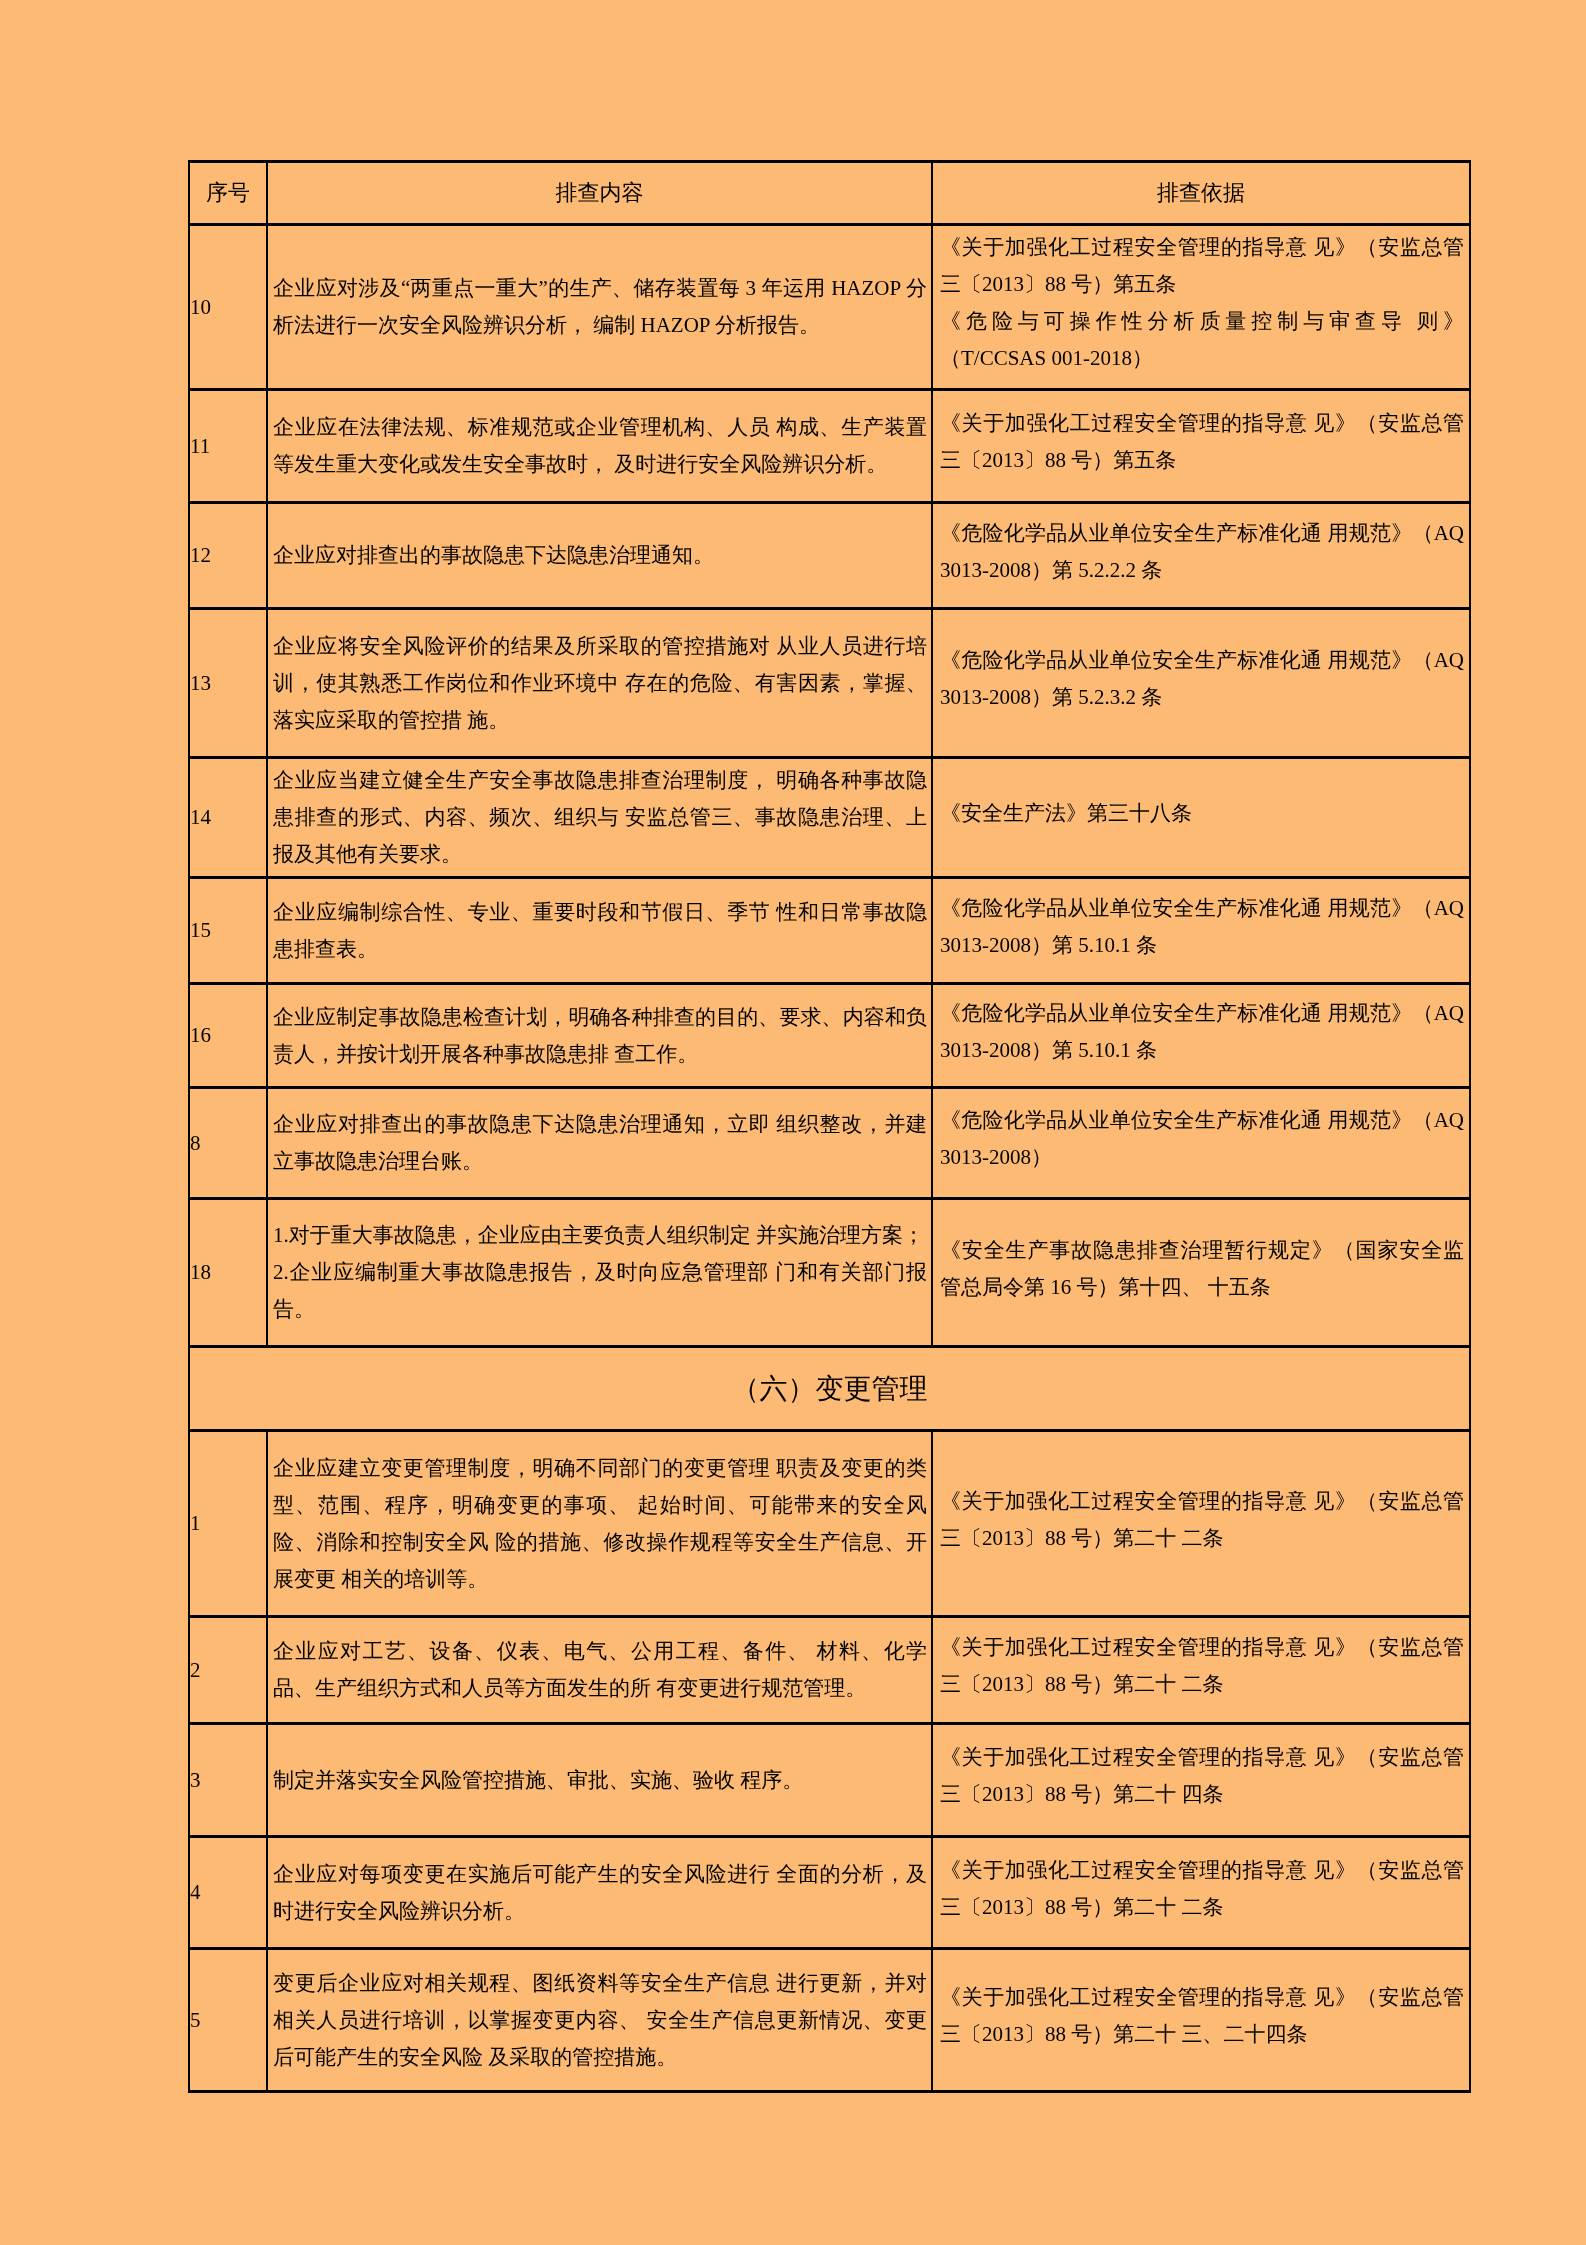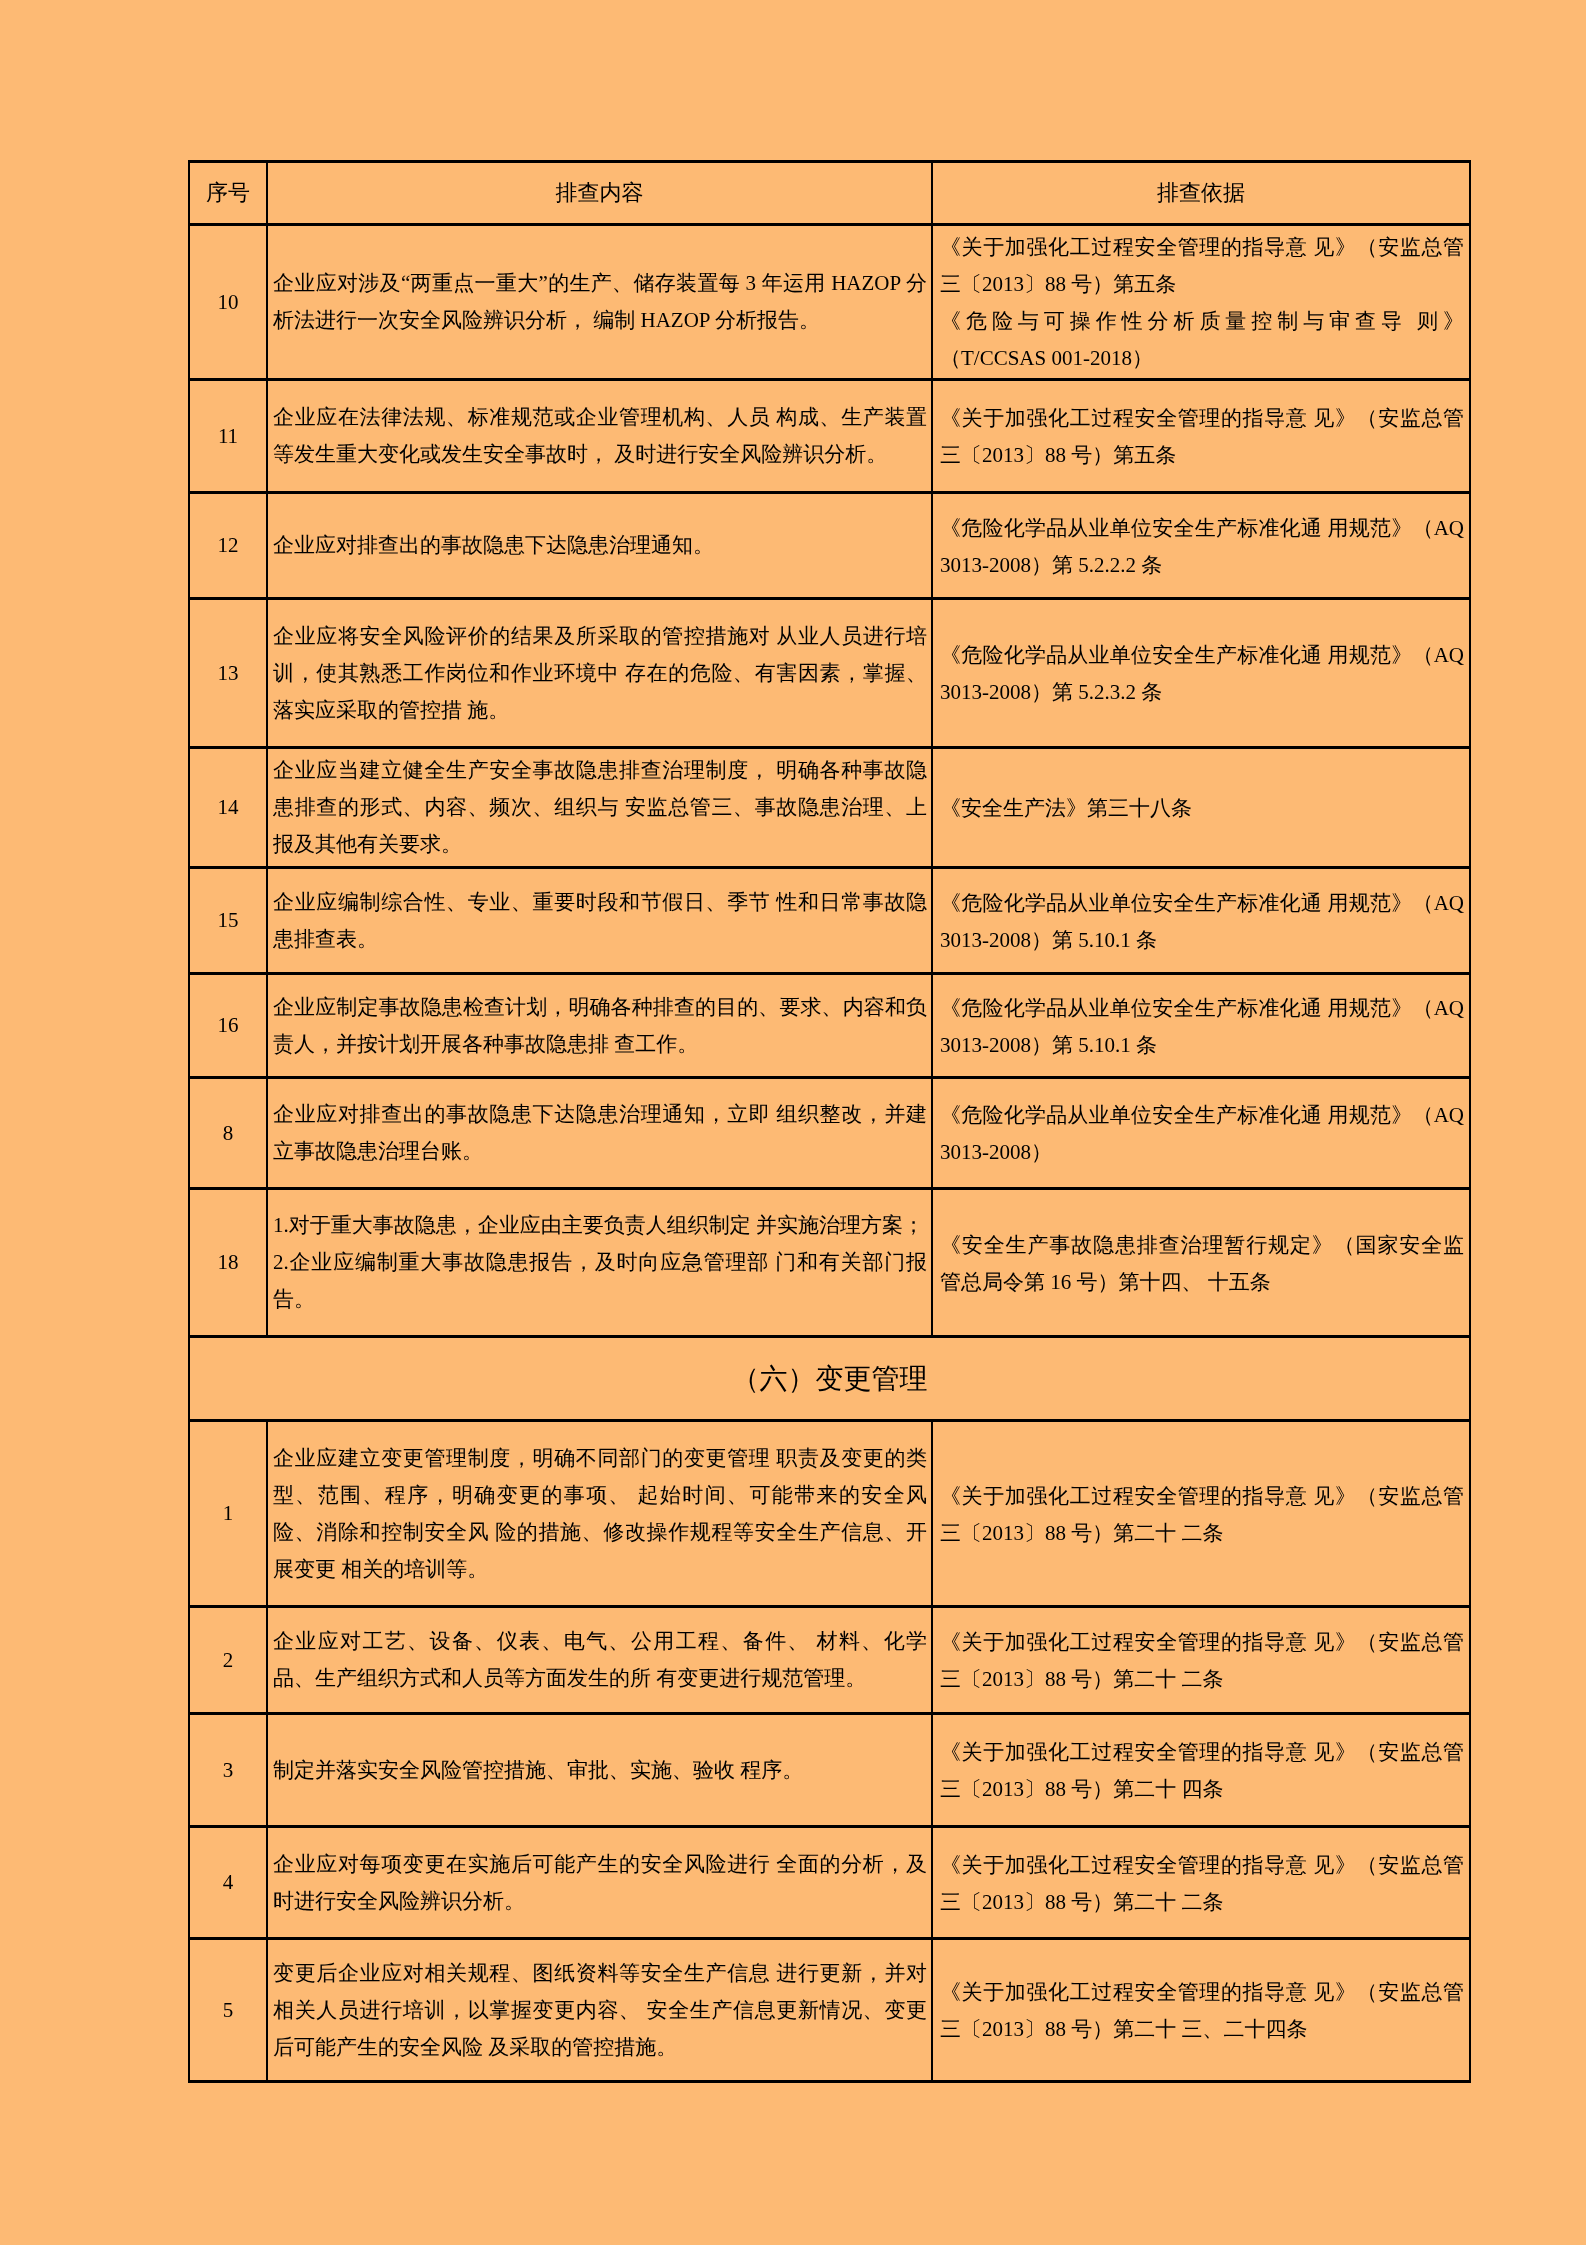--- a/index.html
+++ b/index.html
@@ -40,35 +40,35 @@
     overflow: hidden;
   }
   th.header-cell {
     font-size: 22px;
     font-weight: normal;
     text-align: center;
     padding: 0;
   }
   td.no-cell {
     font-size: 21px;
-    text-align: center;
+    text-align: left;
     padding: 0;
   }
   td.content-cell {
     font-size: 21px;
     line-height: 37px;
     text-align: justify;
     padding: 3px 4px 3px 5px;
     margin-left: 40px;
   }
   td.basis-cell {
     font-size: 21px;
     line-height: 37px;
     text-align: justify;
-    padding: 3px 5px 1px 7px;
+    padding: 3px 5px 11px 7px;
   }
   td.section-cell {
     font-size: 28px;
     text-align: center;
     padding: 0;
   }
   
   table.checklist thead tr { height: 63px; }
   
   table.checklist tbody tr:nth-child(1)  { height: 146px; }

